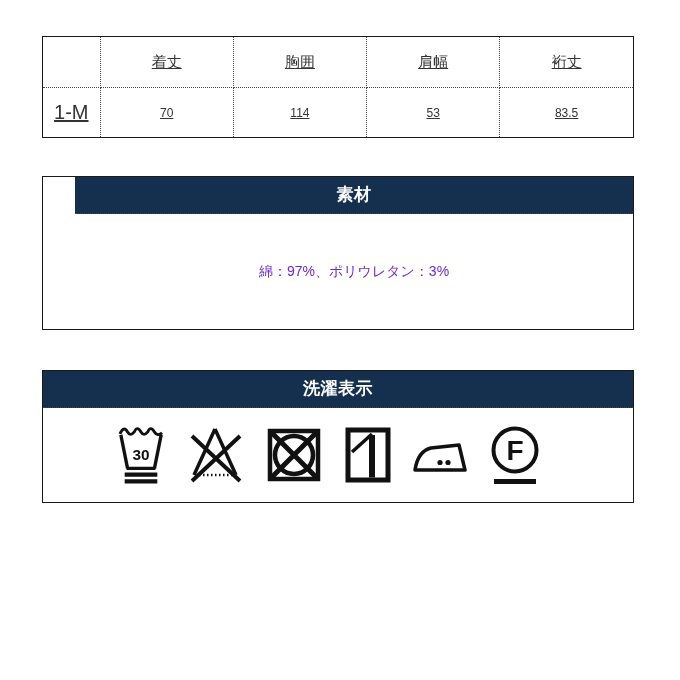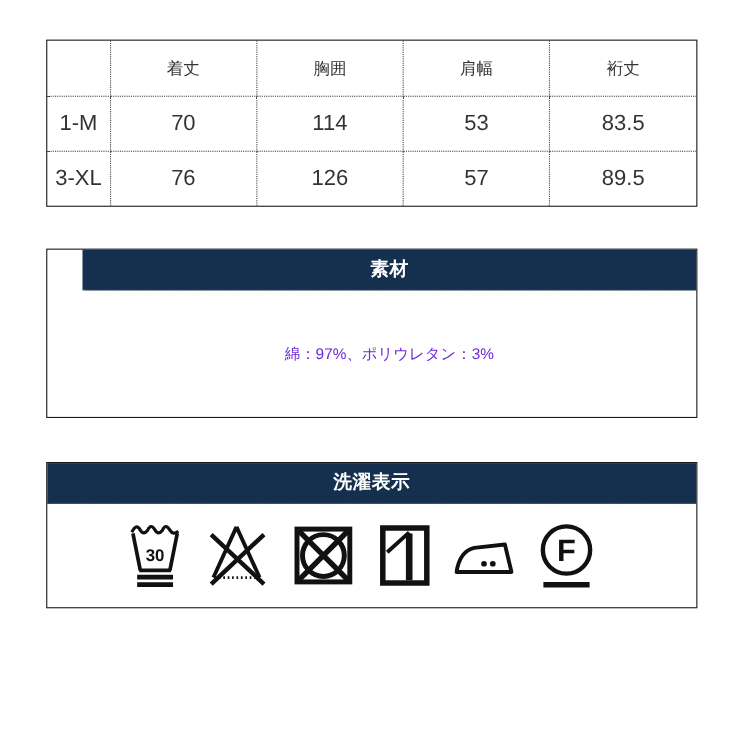--- a/index.html
+++ b/index.html
@@ -32,32 +32,33 @@
     line-height: 36px;
     border-bottom: 1px dotted #444444;
     letter-spacing: 0.5px;
   }
 
   table.size-table {
     width: 100%;
     border-collapse: collapse;
     border-style: hidden;      
     table-layout: fixed;
+    text-decoration: underline;
   }
   table.size-table th,
   table.size-table td {
     border: 1px dotted #444444;
     text-align: center;
     vertical-align: middle;
     font-weight: normal;
     color: #333333;
     padding: 0;
   }
   table.size-table th { height: 50px; font-size: 15px; }
-  table.size-table td { height: 49px; font-size: 20px; }
+  table.size-table td { height: 49px; font-size: 12px; }
   table.size-table td.row-label { font-size: 20px; }
   col.c-label { width: 57px; }
   col.c-val   { width: 133px; }
 
   .material-body {
     height: 115px;
     display: flex;
     align-items: center;
     justify-content: center;
     font-size: 14px;
@@ -103,27 +104,20 @@
       </tr>
     </thead>
     <tbody>
       <tr>
         <td class="row-label">1-M</td>
         <td>70</td>
         <td>114</td>
         <td>53</td>
         <td>83.5</td>
       </tr>
-      <tr>
-        <td class="row-label">3-XL</td>
-        <td>76</td>
-        <td>126</td>
-        <td>57</td>
-        <td>89.5</td>
-      </tr>
     </tbody>
   </table>
 </div>
 
 <div class="section section-material">
   <div class="section-header">素材</div>
   <div class="material-body">綿：97%、ポリウレタン：3%</div>
 </div>
 
 <div class="section section-care">

